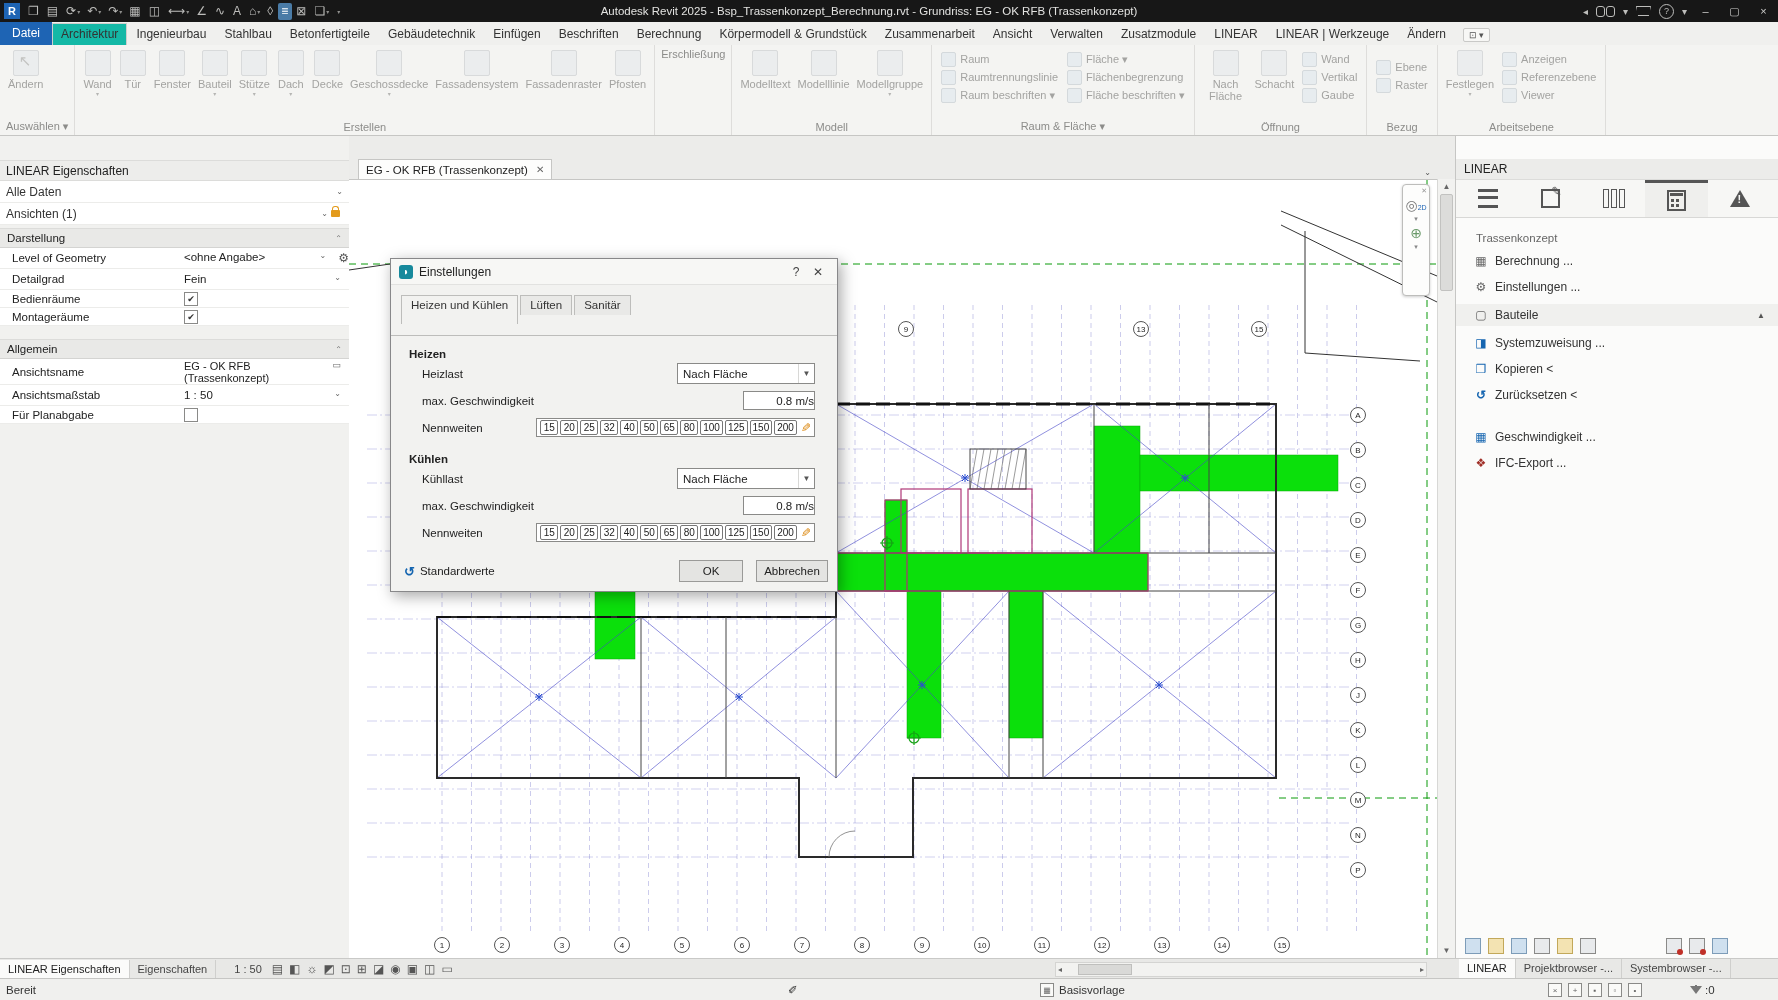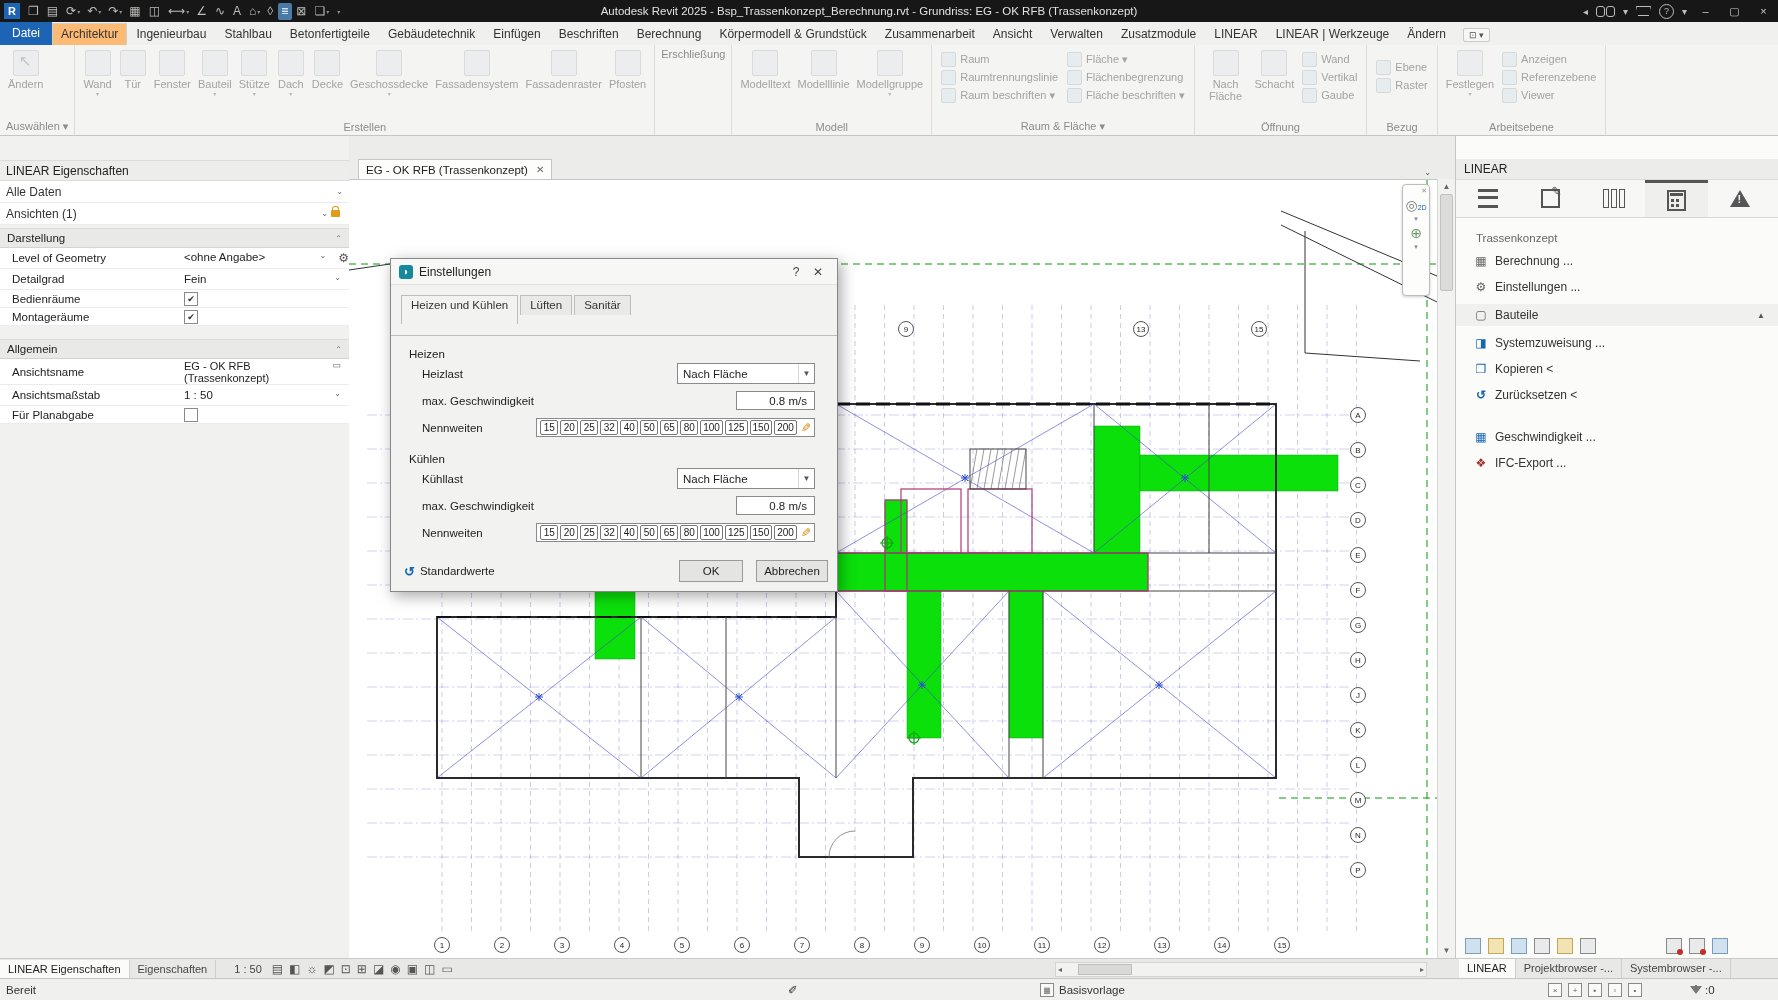--- a/index.html
+++ b/index.html
@@ -18,21 +18,21 @@
   .tbr-i{color:#bdbdbb;font-size:10px;padding:0 4px;display:flex;align-items:center;height:100%}
   .binoc{display:inline-flex;gap:1px}
   .binoc i{width:7px;height:9px;border:1.5px solid #bdbdbb;border-radius:3px}
   .cart{position:relative;width:13px;height:8px;border:1.5px solid #bdbdbb;clip-path:polygon(0 0,100% 0,86% 100%,14% 100%);}
   .helpc{width:13px;height:13px;border:1.5px solid #bdbdbb;border-radius:50%;display:flex;align-items:center;justify-content:center;font-size:9px;color:#bdbdbb}
   .winbtn{width:29px;height:100%;display:flex;align-items:center;justify-content:center;color:#cfcfcd;font-size:11px}
   
   #menubar{left:0;top:22px;width:1778px;height:23px;background:#f0f0ee;display:flex;align-items:flex-end;z-index:40}
   #file-tab{background:#1e64b4;color:#fff;font-size:12px;padding:4px 12px 4px;height:15px}
   .mtab{padding:4px 9px 4px;font-size:12px;color:#333;white-space:nowrap}
-  .mtab.active{background:#fdba74;border:1px solid #cfcfcd;border-bottom:none;padding:3px 8px 4px}
+  .mtab.active{background:#14b8a6;border:1px solid #cfcfcd;border-bottom:none;padding:3px 8px 4px}
   #ribbon-opt{margin-left:8px;font-size:9px;color:#555;border:1px solid #c9c9c7;border-radius:2px;padding:1px 5px;margin-bottom:3px;background:#f7f7f5}
   
   #ribbon{left:0;top:45px;width:1778px;height:90px;background:#f4f4f2;border-bottom:1px solid #c6c6c4;display:flex;z-index:40}
   .rgroup{display:flex;flex-direction:column;border-right:1px solid #dedddb;height:100%}
   .rg-body{flex:1;display:flex;align-items:flex-start;padding:4px 5px 0;gap:1px}
   .rg-label{height:17px;display:flex;align-items:center;justify-content:center;gap:3px;font-size:11px;color:#8c8c8a;white-space:nowrap;padding:0 6px}
   .bigbtn{display:flex;flex-direction:column;align-items:center;padding:1px 3px;min-width:28px;max-width:86px;color:#a3a3a1;font-size:11px;line-height:1.05;text-align:center}
   .bigbtn .ic{width:24px;height:24px;background:#ebedee;border:1px solid #d8dadb;border-radius:2px;margin-bottom:3px;flex:0 0 auto}
   .bigbtn .arr{font-size:6px;color:#b5b5b3;height:7px}
   #g-select .ic{position:relative}
@@ -127,25 +127,25 @@
   
   #dialog{left:390px;top:258px;width:446px;height:332px;background:#f2f2f0;border:1px solid #88888a;box-shadow:3px 4px 14px rgba(0,0,0,.35);z-index:60}
   .dlg-tb{height:25px;background:#f7f7f5;display:flex;align-items:center;padding:0 8px;border-bottom:1px solid #e2e2e0}
   .dlg-logo{width:14px;height:14px;background:#17899c;border-radius:3px;color:#fff;font-size:10px;display:flex;align-items:center;justify-content:center;margin-right:6px}
   .dlg-title{font-size:12px;color:#222}
   .dlg-tb .sp{margin-left:auto}
   .dlg-hb{width:22px;text-align:center;color:#444;font-size:12px}
   .dlg-tabs{display:flex;padding:10px 10px 12px;border-bottom:1px solid #bdbdbb}
   .dtab{padding:3px 9px 4px;border:1px solid #bdbdbb;border-bottom:none;background:#e9e9e7;margin-right:2px;font-size:11.5px;color:#333;margin-bottom:8px}
   .dtab.active{background:#f2f2f0;margin-bottom:-1px;padding-bottom:5px}
-  .dlg-sec{font-weight:normal;font-size:11.5px;color:#222;padding:12px 0 0 18px}
+  .dlg-sec{font-weight:bold;font-size:11.5px;color:#222;padding:12px 0 0 18px}
   .drow{display:flex;align-items:center;height:27px;padding:0 22px 0 31px;font-size:11.5px;color:#222}
   .combo{margin-left:auto;width:131px;height:19px;background:#fff;border:1px solid #8a8a88;display:flex;align-items:center;padding-left:5px;font-size:11.5px}
   .combo .dd{margin-left:auto;width:15px;text-align:center;font-size:8px;color:#555;border-left:1px solid #d8d8d6;align-self:stretch;display:flex;align-items:center;justify-content:center}
-  .tbox{margin-left:auto;width:70px;height:17px;background:#fff;border:1px solid #8a8a88;display:flex;align-items:center;justify-content:flex-end;padding-right:7px;font-size:11.5px}
+  .tbox{margin-left:auto;width:70px;height:17px;background:#fff;border:1px solid #8a8a88;display:flex;align-items:center;justify-content:flex-end;padding-right:0;font-size:11.5px}
   .chips{margin-left:auto;background:#fff;border:1px solid #8a8a88;padding:1px 3px;display:flex;gap:2px;align-items:center}
   .chip{border:1px solid #777;border-radius:2px;background:#fff;font-size:10px;padding:1px 2px;min-width:12px;text-align:center;color:#222}
   .pencil{color:#d98000;font-size:12px;margin-left:2px;transform:scaleX(-1)}
   .dlg-foot{position:absolute;left:13px;right:9px;bottom:9px;display:flex;align-items:center}
   .undo-i{color:#1565b0;font-weight:bold;font-size:13px;margin-right:5px}
   #sw-label{font-size:11.5px;color:#222}
   .wbtn{height:20px;background:#e4e4e2;border:1px solid #9a9a98;font-size:11.5px;display:flex;align-items:center;justify-content:center;color:#222}
   #ok-btn{width:62px;margin-left:auto}
   #cancel-btn{width:70px;margin-left:13px}
 </style>

